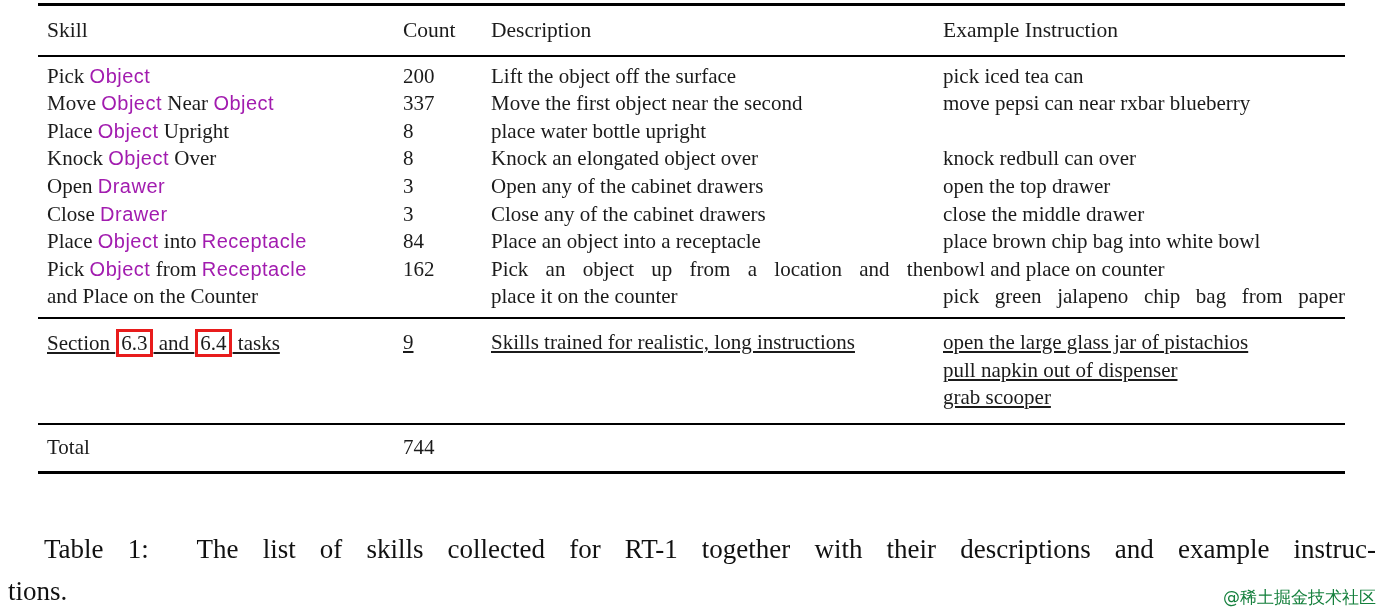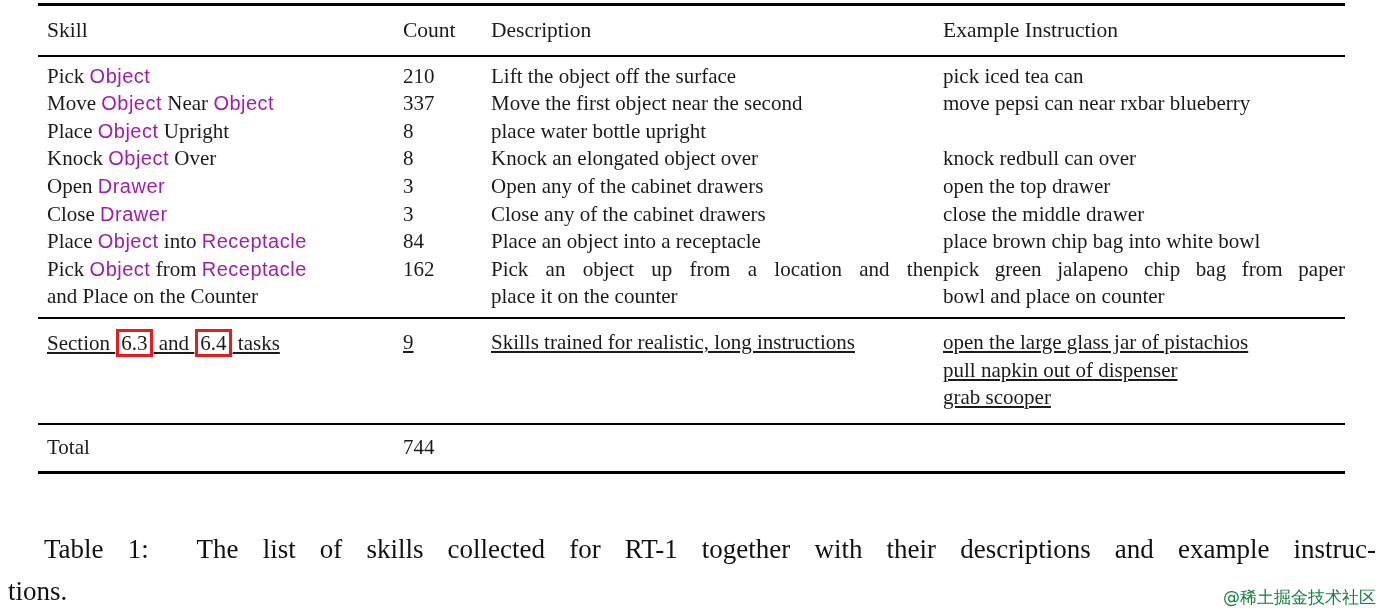--- a/index.html
+++ b/index.html
@@ -78,21 +78,21 @@
     <div class="cell">Description</div>
     <div class="cell">Example Instruction</div>
   </div>
 
   <div class="rule light"></div>
 
   <div class="tbody">
 
     <div class="row">
       <div class="cell c-skill"><span class="rm">Pick </span><span class="tt">Object</span></div>
-      <div class="cell">210</div>
+      <div class="cell">200</div>
       <div class="cell">Lift the object off the surface</div>
       <div class="cell">pick iced tea can</div>
     </div>
 
     <div class="row">
       <div class="cell c-skill"><span class="rm">Move </span><span class="tt">Object</span><span class="rm"> Near </span><span class="tt">Object</span></div>
       <div class="cell">337</div>
       <div class="cell">Move the first object near the second</div>
       <div class="cell">move pepsi can near rxbar blueberry</div>
     </div>
@@ -135,22 +135,22 @@
       <div class="cell c-skill">
         <span class="line"><span class="rm">Pick </span><span class="tt">Object</span><span class="rm"> from </span><span class="tt">Receptacle</span></span>
         <span class="line rm">and Place on the Counter</span>
       </div>
       <div class="cell">162</div>
       <div class="cell">
         <span class="line just">Pick an object up from a location and then</span>
         <span class="line">place it on the counter</span>
       </div>
       <div class="cell">
+        <span class="line">bowl and place on counter</span>
         <span class="line just">pick green jalapeno chip bag from paper</span>
-        <span class="line">bowl and place on counter</span>
       </div>
     </div>
 
   </div>
 
   <div class="rule light"></div>
 
   <div class="row section-block">
     <div class="cell c-skill"><span class="rm">Section </span><span class="redbox">6.3</span><span class="rm"> and </span><span class="redbox">6.4</span><span class="rm"> tasks</span></div>
     <div class="cell">9</div>

